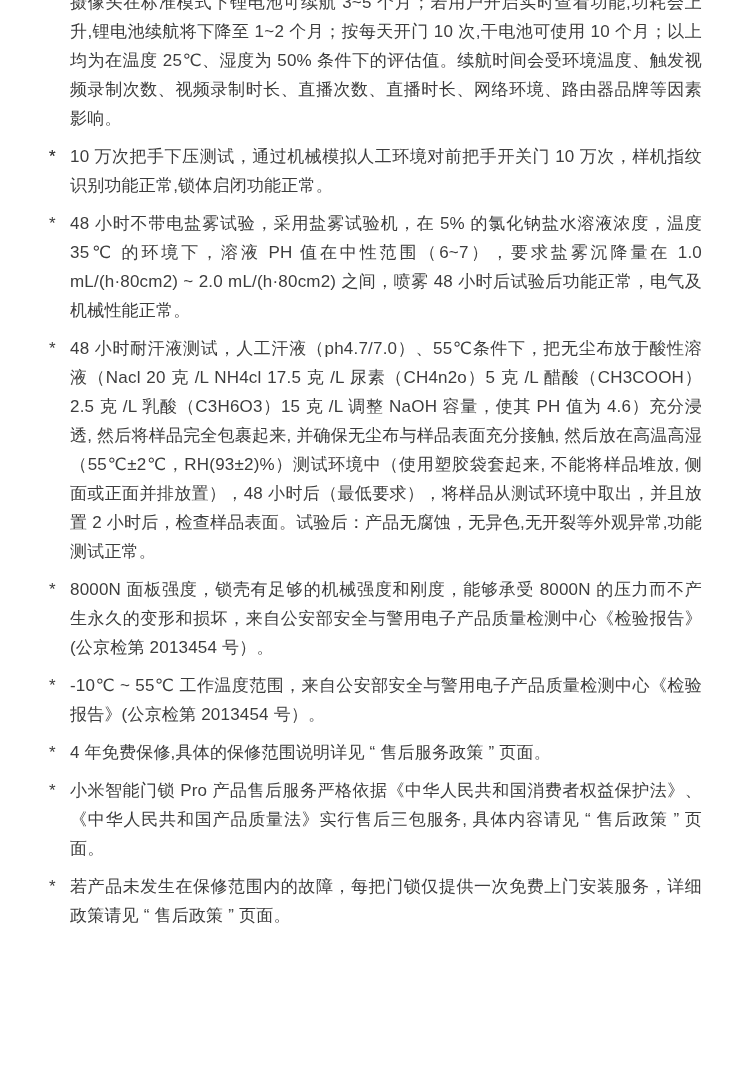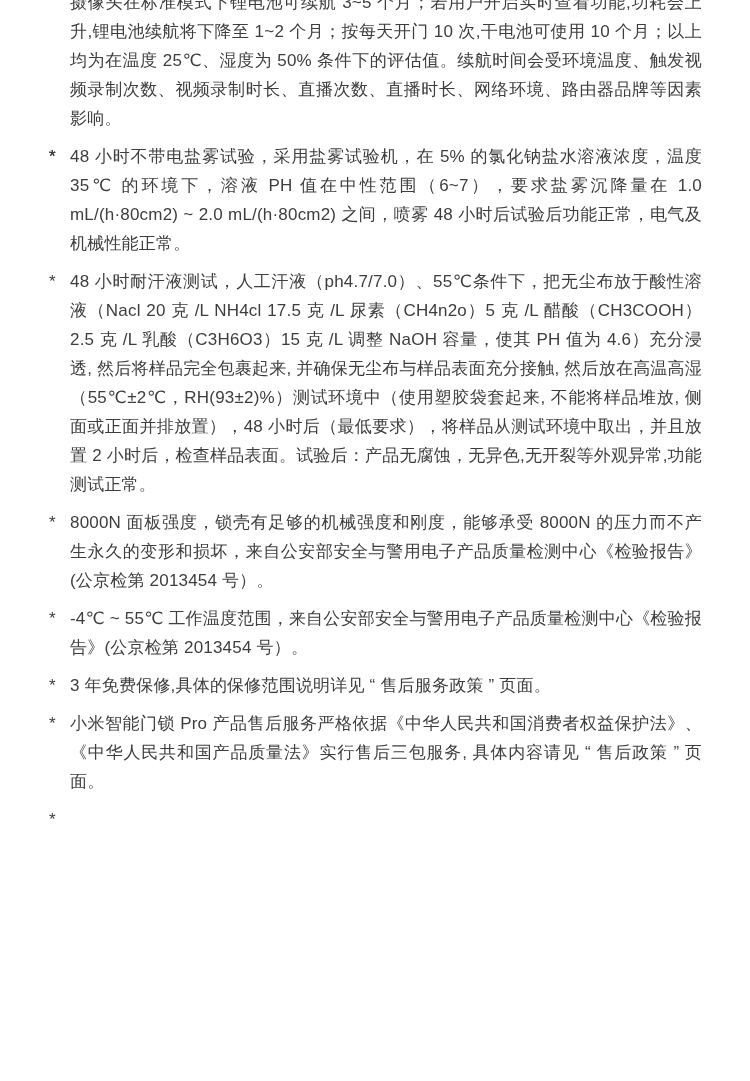--- a/index.html
+++ b/index.html
@@ -44,49 +44,51 @@
     <span class="marker"></span>
     <span>摄像头在标准模式下锂电池可续航 3~5 个月；若用户开启实时查看功能,功耗会上升,锂电池续航将下降至 1~2 个月；按每天开门 10 次,干电池可使用 10 个月；以上均为在温度 25℃、湿度为 50% 条件下的评估值。续航时间会受环境温度、触发视频录制次数、视频录制时长、直播次数、直播时长、网络环境、路由器品牌等因素影响。</span>
   </p>
 
   <p class="note">
     <span class="marker">*</span>
   </p>
 
   <p class="note">
     <span class="marker">*</span>
+    <span>10 万次把手下压测试，通过机械模拟人工环境对前把手开关门 10 万次，样机指纹识别功能正常,锁体启闭功能正常。</span>
   </p>
 
   <p class="note">
     <span class="marker">*</span>
     <span>48 小时不带电盐雾试验，采用盐雾试验机，在 5% 的氯化钠盐水溶液浓度，温度 35℃ 的环境下，溶液 PH 值在中性范围（6~7），要求盐雾沉降量在 1.0 mL/(h·80cm2) ~ 2.0 mL/(h·80cm2) 之间，喷雾 48 小时后试验后功能正常，电气及机械性能正常。</span>
   </p>
 
   <p class="note">
     <span class="marker">*</span>
     <span>48 小时耐汗液测试，人工汗液（ph4.7/7.0）、55℃条件下，把无尘布放于酸性溶液（Nacl 20 克 /L NH4cl 17.5 克 /L 尿素（CH4n2o）5 克 /L 醋酸（CH3COOH）2.5 克 /L 乳酸（C3H6O3）15 克 /L 调整 NaOH 容量，使其 PH 值为 4.6）充分浸透, 然后将样品完全包裹起来, 并确保无尘布与样品表面充分接触, 然后放在高温高湿（55℃±2℃，RH(93±2)%）测试环境中（使用塑胶袋套起来, 不能将样品堆放, 侧面或正面并排放置），48 小时后（最低要求），将样品从测试环境中取出，并且放置 2 小时后，检查样品表面。试验后：产品无腐蚀，无异色,无开裂等外观异常,功能测试正常。</span>
   </p>
 
   <p class="note">
     <span class="marker">*</span>
     <span>8000N 面板强度，锁壳有足够的机械强度和刚度，能够承受 8000N 的压力而不产生永久的变形和损坏，来自公安部安全与警用电子产品质量检测中心《检验报告》(公京检第 2013454 号）。</span>
   </p>
 
   <p class="note">
     <span class="marker">*</span>
-    <span>-4℃ ~ 55℃ 工作温度范围，来自公安部安全与警用电子产品质量检测中心《检验报告》(公京检第 2013454 号）。</span>
+    <span>-10℃ ~ 55℃ 工作温度范围，来自公安部安全与警用电子产品质量检测中心《检验报告》(公京检第 2013454 号）。</span>
   </p>
 
   <p class="note">
     <span class="marker">*</span>
-    <span>3 年免费保修,具体的保修范围说明详见 “ 售后服务政策 ” 页面。</span>
+    <span>4 年免费保修,具体的保修范围说明详见 “ 售后服务政策 ” 页面。</span>
   </p>
 
   <p class="note">
     <span class="marker">*</span>
     <span>小米智能门锁 Pro 产品售后服务严格依据《中华人民共和国消费者权益保护法》、《中华人民共和国产品质量法》实行售后三包服务, 具体内容请见 “ 售后政策 ” 页面。</span>
   </p>
 
   <p class="note">
     <span class="marker">*</span>
+    <span>若产品未发生在保修范围内的故障，每把门锁仅提供一次免费上门安装服务，详细政策请见 “ 售后政策 ” 页面。</span>
   </p>
 
 </div>
 
 </body></html>

